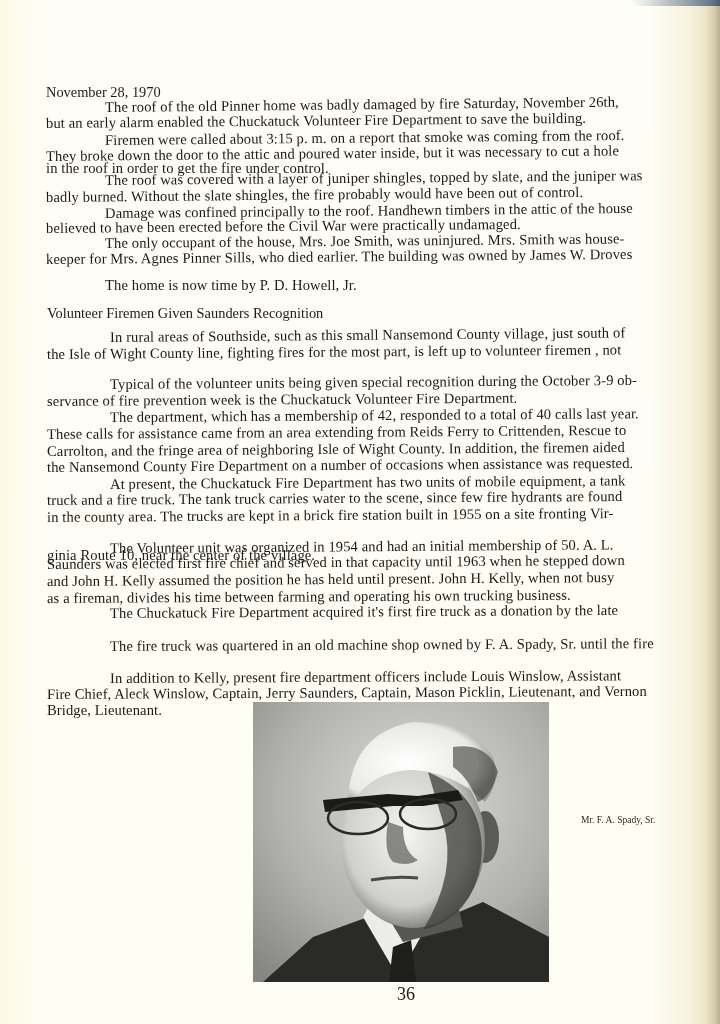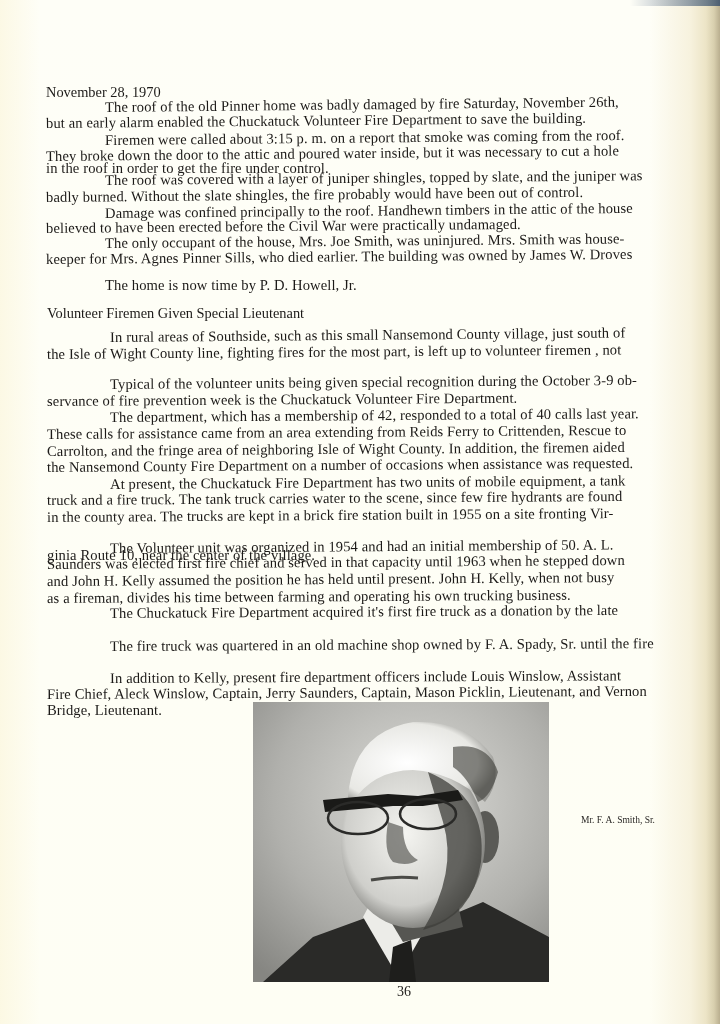--- a/index.html
+++ b/index.html
@@ -57,21 +57,21 @@
       left: 581px;
       top: 815px;
       font-size: 9.5px;
       white-space: nowrap;
       color: #2a2826;
     }
     .page-number {
       position: absolute;
       left: 397px;
       top: 984px;
-      font-size: 14px;
+      font-size: 18px;
       white-space: nowrap;
     }
   </style>
 </head>
 <body>
 
 <div class="page">
   <div class="top-shadow"></div>
 
   <div class="heading" style="left:46px; top:84px;">November 28, 1970</div>
@@ -82,21 +82,21 @@
   <div class="line" style="left:46px; top:148px; transform: rotate(-0.55deg);">They broke down the door to the attic and poured water inside, but it was necessary to cut a hole</div>
   <div class="line" style="left:46px; top:160px;">in the roof in order to get the fire under control.</div>
   <div class="line" style="left:105px; top:172px; transform: rotate(-0.5deg);">The roof was covered with a layer of juniper shingles, topped by slate, and the juniper was</div>
   <div class="line" style="left:46px; top:189px; transform: rotate(-0.55deg);">badly burned.  Without the slate shingles, the fire probably would have been out of control.</div>
   <div class="line" style="left:105px; top:205px; transform: rotate(-0.55deg);">Damage was confined principally to the roof.  Handhewn timbers in the attic of the house</div>
   <div class="line" style="left:46px; top:220px; transform: rotate(-0.5deg);">believed to have been erected before the Civil War were practically undamaged.</div>
   <div class="line" style="left:105px; top:235px; transform: rotate(-0.5deg);">The only occupant of the house, Mrs. Joe Smith, was uninjured.  Mrs. Smith was house-</div>
   <div class="line" style="left:46px; top:251px; transform: rotate(-0.5deg);">keeper for Mrs. Agnes Pinner Sills, who died earlier.  The building was owned by James W. Droves</div>
   <div class="line" style="left:105px; top:277px;">The home is now time by P. D. Howell, Jr.</div>
 
-  <div class="heading" style="left:47px; top:305px;">Volunteer Firemen Given Special Lieutenant</div>
+  <div class="heading" style="left:47px; top:305px;">Volunteer Firemen Given Saunders Recognition</div>
 
   <div class="line" style="left:110px; top:329px; transform: rotate(-0.5deg);">In rural areas of Southside, such as this small Nansemond County village, just south of</div>
   <div class="line" style="left:47px; top:346px; transform: rotate(-0.45deg);">the Isle of Wight County line, fighting fires for the most part, is left up to volunteer firemen , not</div>
   <div class="line" style="left:110px; top:376px; transform: rotate(-0.45deg);">Typical of the volunteer units being given special recognition during the October 3-9 ob-</div>
   <div class="line" style="left:47px; top:393px; transform: rotate(-0.4deg);">servance of fire prevention week is the Chuckatuck Volunteer Fire Department.</div>
   <div class="line" style="left:110px; top:409px; transform: rotate(-0.4deg);">The department, which has a membership of 42,   responded to a total of 40 calls last year.</div>
   <div class="line" style="left:47px; top:426px; transform: rotate(-0.4deg);">These calls for assistance came from an area extending from Reids Ferry to Crittenden, Rescue to</div>
   <div class="line" style="left:47px; top:443px; transform: rotate(-0.4deg);">Carrolton, and the fringe area of neighboring Isle of Wight County.  In addition, the firemen aided</div>
   <div class="line" style="left:47px; top:459px; transform: rotate(-0.4deg);">the Nansemond County Fire Department on a number of occasions when assistance was requested.</div>
   <div class="line" style="left:110px; top:476px; transform: rotate(-0.4deg);">At present, the Chuckatuck Fire Department has two units of mobile equipment, a tank</div>
@@ -154,16 +154,16 @@
       <path d="M70 98 L135 92 L165 94 L205 88 L210 98 L170 104 L140 104 L72 110 Z" fill="#1a1a18"></path>
       <ellipse cx="105" cy="116" rx="30" ry="16" fill="none" stroke="#2a2a28" stroke-width="2.5"></ellipse>
       <ellipse cx="175" cy="112" rx="28" ry="15" fill="none" stroke="#2a2a28" stroke-width="2.5"></ellipse>
 
       <path d="M135 120 Q130 150 140 160 Q155 165 165 158 Q150 150 150 125 Z" fill="#5c5c58" opacity="0.7"></path>
 
       <path d="M118 178 Q140 174 165 176" stroke="#4a4a46" stroke-width="3" fill="none"></path>
     </svg>
   </div>
 
-  <div class="caption">Mr. F. A. Smith, Sr.</div>
+  <div class="caption">Mr. F. A. Spady, Sr.</div>
 
   <div class="page-number">36</div>
 </div>
 
 </body></html>

